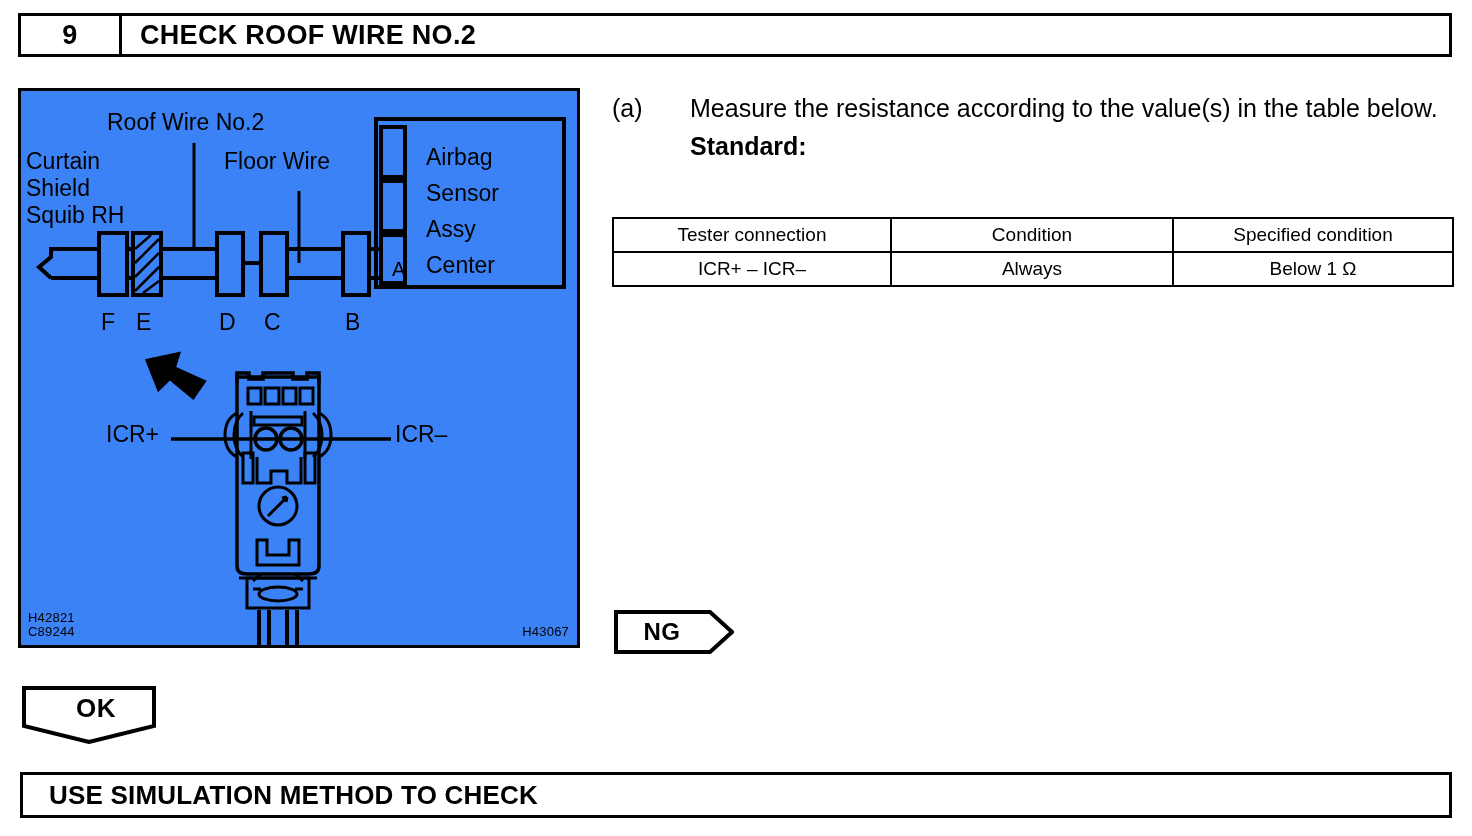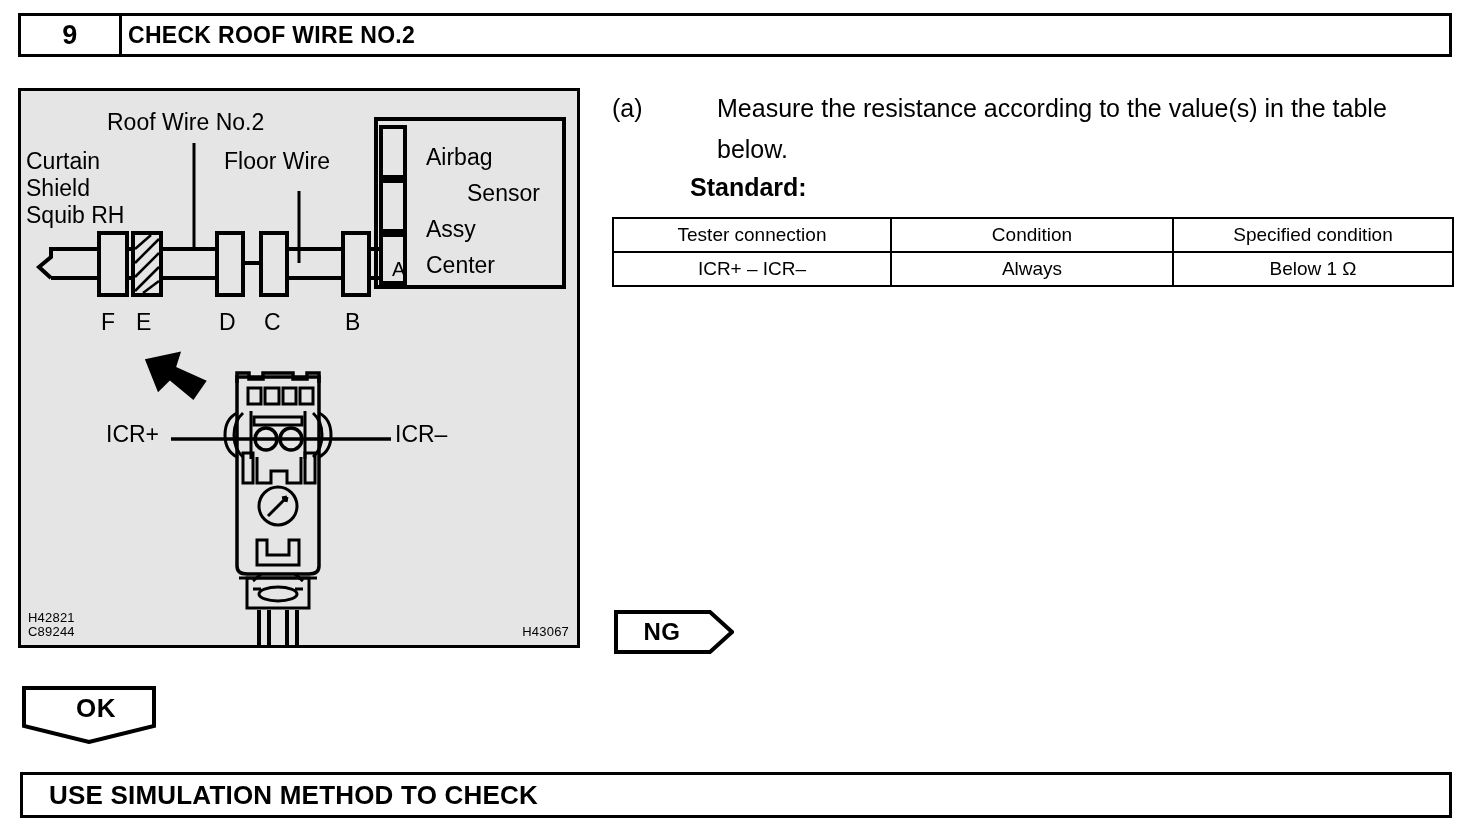--- a/index.html
+++ b/index.html
@@ -35,34 +35,34 @@
     align-items: center;
     justify-content: center;
     font-size: 27px;
     font-weight: bold;
     letter-spacing: 0.5px;
   }
   .step-title {
     flex: 1;
     display: flex;
     align-items: center;
-    padding-left: 6px;
-    font-size: 23px;
+    padding-left: 18px;
+    font-size: 27px;
     font-weight: bold;
     letter-spacing: 0.3px;
   }
 
   
   .figure-panel {
     position: absolute;
     left: 18px; top: 88px;
     width: 562px; height: 560px;
     border: 3px solid #000;
     box-sizing: border-box;
-    background: #e5e5e5;
+    background: #3b82f6;
   }
   .fig-svg { position: absolute; left: 0; top: 0; }
 
   .fig-code {
     position: absolute;
     font-size: 13px;
     font-family: "Liberation Sans", sans-serif;
     line-height: 14px;
     letter-spacing: 0.2px;
   }
@@ -87,21 +87,20 @@
   .instr-marker {
     width: 78px;
     font-size: 25px;
     line-height: 41px;
     flex: none;
   }
   .instr-text {
     font-size: 25px;
     line-height: 41px;
     flex: 1;
-    margin-left: 27px;
   }
   .standard-label {
     margin-left: 78px;
     font-size: 25px;
     font-weight: bold;
     line-height: 34px;
   }
 
   
   .spec-table {
@@ -313,21 +312,21 @@
       </g>
     </svg>
 
     <div class="dlabel" style="left:86px; top:18px;">Roof Wire No.2</div>
     <div class="dlabel" style="left:5px; top:57px;">Curtain</div>
     <div class="dlabel" style="left:5px; top:84px;">Shield</div>
     <div class="dlabel" style="left:5px; top:111px;">Squib RH</div>
     <div class="dlabel" style="left:203px; top:57px;">Floor Wire</div>
 
     <div class="dlabel" style="left:405px; top:53px;">Airbag</div>
-    <div class="dlabel" style="left:405px; top:89px;margin-left:41px;">Sensor</div>
+    <div class="dlabel" style="left:405px; top:89px;">Sensor</div>
     <div class="dlabel" style="left:405px; top:125px;">Assy</div>
     <div class="dlabel" style="left:405px; top:161px;">Center</div>
     <div class="dlabel" style="left:371px; top:165px; font-size:20px;">A</div>
 
     <div class="dlabel" style="left:80px; top:218px;">F</div>
     <div class="dlabel" style="left:115px; top:218px;">E</div>
     <div class="dlabel" style="left:198px; top:218px;">D</div>
     <div class="dlabel" style="left:243px; top:218px;">C</div>
     <div class="dlabel" style="left:324px; top:218px;">B</div>
 

